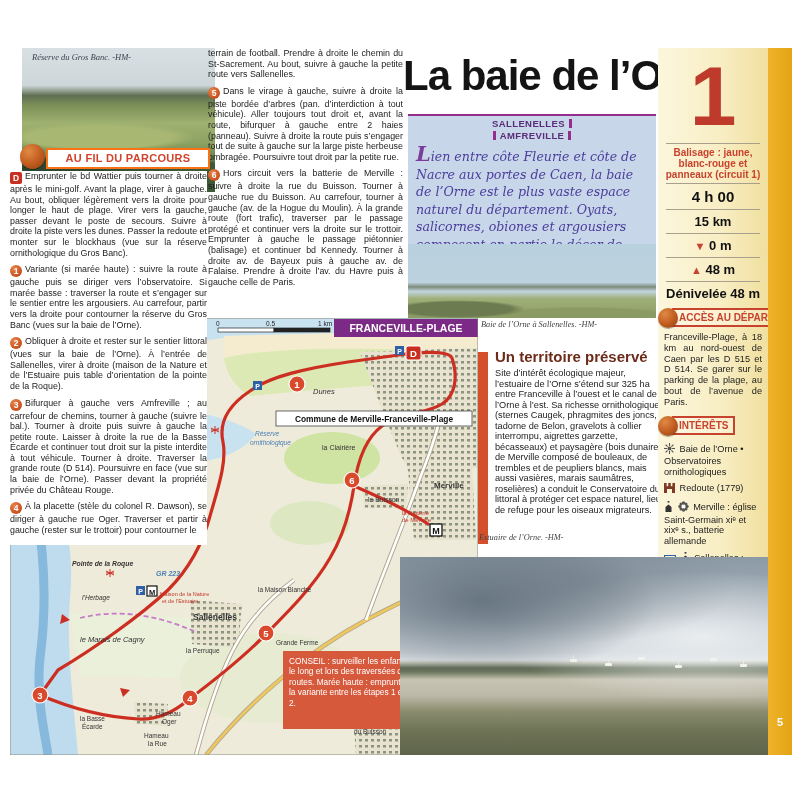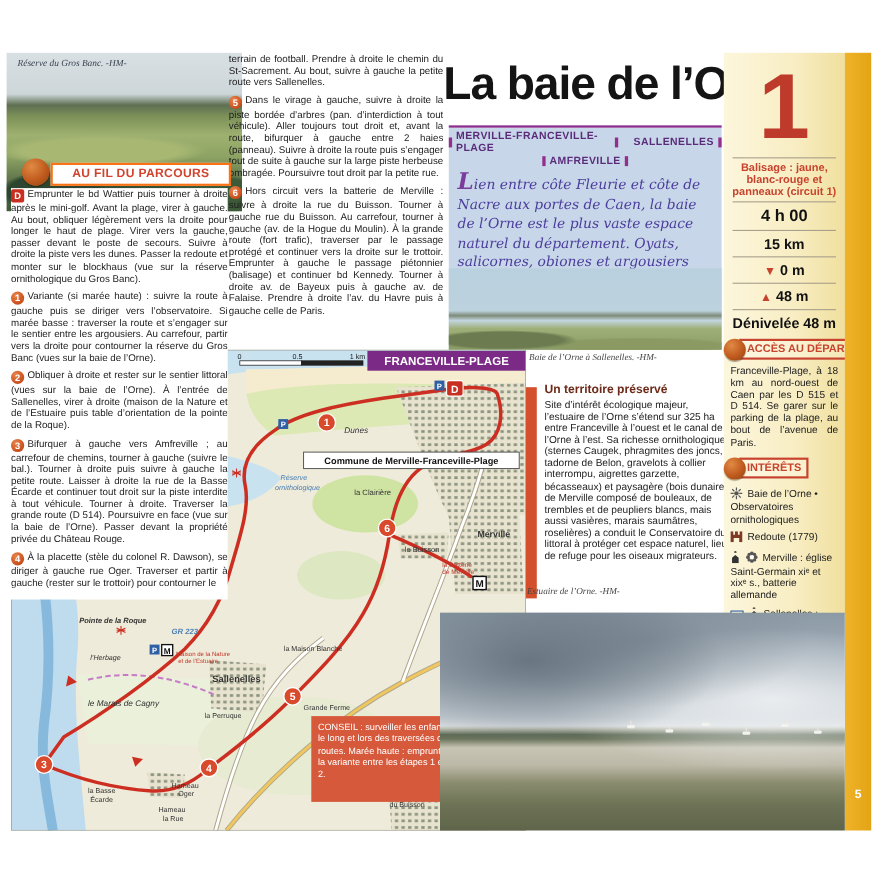--- a/index.html
+++ b/index.html
@@ -1,27 +1,27 @@
 <!DOCTYPE html>
 <html><head>
 <meta charset="utf-8">
 <style>
   html,body{margin:0;padding:0;background:#ffffff;}
   #page{position:relative;width:800px;height:800px;background:#fff;font-family:"Liberation Sans",sans-serif;overflow:hidden;}
   .abs{position:absolute;}
   .b{font-weight:normal;}
 
   
-  #photo-tl{left:6px;top:48px;width:193px;height:144px;
+  #photo-tl{left:22px;top:48px;width:193px;height:144px;
     background:
       radial-gradient(ellipse 70px 28px at 20% 88%, #2E4630 60%, transparent 70%),
       radial-gradient(ellipse 90px 34px at 55% 96%, #355034 60%, transparent 72%),
       radial-gradient(ellipse 60px 26px at 90% 90%, #3C5A38 60%, transparent 72%),
       radial-gradient(ellipse 120px 18px at 40% 62%, #A8B873 60%, transparent 80%),
-      linear-gradient(180deg,#D9E0E4 0%,#CDD6D8 26%,#5E6F52 33%,#7C9058 40%,#9FB170 52%,#8CA263 66%,#5A7047 82%,#3E5838 100%); padding-left: 21px;}
+      linear-gradient(180deg,#D9E0E4 0%,#CDD6D8 26%,#5E6F52 33%,#7C9058 40%,#9FB170 52%,#8CA263 66%,#5A7047 82%,#3E5838 100%);}
   #photo-tl-caption{left:10px;top:4px;width:180px;font-family:"Liberation Serif",serif;font-style:italic;font-size:8.5px;color:#3A4450;position:absolute;}
 
   #header-box{left:408px;top:114px;width:248px;height:204px;background:#C7D6E9;}
   .banner-row1{border-top:2px solid #942E8C;display:flex;justify-content:center;gap:14px;padding-top:2px;}
   .banner-row2{display:flex;justify-content:center;padding-top:1px;}
   .banner-name{font-size:9.5px;font-weight:bold;letter-spacing:.4px;color:#5A2C7A;display:flex;align-items:center;gap:4px;}
   .tick{display:inline-block;width:3px;height:9px;background:#942E8C;}
   #intro{padding:4px 8px 0 8px;font-family:"DejaVu Serif",serif;font-style:italic;font-size:12.6px;line-height:17.6px;color:#4B3D9C;}
   #intro .dropcap{font-size:21px;font-weight:bold;color:#7A3D9C;}
   #photo-bay{position:absolute;left:0;bottom:0;width:248px;height:74px;
@@ -54,21 +54,21 @@
   #col1{left:10px;top:171px;width:197px;height:374px;background:#fff;z-index:5;overflow:hidden;}
   #col2{left:208px;top:48px;width:195px;height:268px;overflow:hidden;z-index:2;}
   .step{margin-bottom:6px;}
   .marker{display:inline-block;width:12px;height:12px;color:#fff;font-weight:bold;font-size:8.5px;text-align:center;line-height:12px;margin-right:3px;vertical-align:-2px;}
   .marker.circle{border-radius:50%;background:radial-gradient(circle at 35% 30%, #E8834A, #C94F1D 70%, #A63E12);}
   .marker.square{border-radius:2px;background:#C92F20;}
 
   
   #terr-bar{left:478px;top:352px;width:10px;height:192px;background:#D4502C;}
   #territoire{left:495px;top:348px;width:166px;height:205px;position:absolute;}
-  #territoire h3{margin:0 0 3px 0;font-size:11px;color:#6E2B1A;}
+  #territoire h3{margin:0 0 3px 0;font-size:15px;color:#6E2B1A;}
   #territoire p{margin:0;font-size:9.2px;line-height:10.5px;color:#1c1c1c;}
 
   
   #sidebar{left:658px;top:48px;width:110px;height:510px;background:linear-gradient(90deg,#FCF6DC 0%,#F8EDC2 60%,#F0DF9E 100%);z-index:2;padding:0;}
   #sidebar .inner{padding:0 6px;}
   #circuit-number{font-size:84px;line-height:88px;font-weight:bold;color:#BE3A2A;text-align:center;margin-top:4px;}
   .rule{border:0;border-top:1px solid #A89F8C;margin:3px 2px;}
   #balisage{color:#C8432E;font-weight:bold;font-size:10px;line-height:11px;text-align:center;margin:2px 0;}
   .stat{text-align:center;font-weight:bold;font-size:13px;color:#111;padding:1px 0;}
   .stat.big{font-size:15px;}
@@ -128,25 +128,20 @@
     </div>
     <div class="step">
       <span class="marker circle">6</span><span><span class="b">Hors circuit vers la batterie de Merville : suivre à droite la rue du Buisson.</span><span> Tourner à gauche rue du Buisson. Au carrefour, tourner à gauche (av. de la Hogue du Moulin). À la grande route (fort trafic), traverser par le passage protégé et continuer vers la droite sur le trottoir. Emprunter à gauche le passage piétonnier (balisage) et continuer bd Kennedy. Tourner à droite av. de Bayeux puis à gauche av. de Falaise. Prendre à droite l’av. du Havre puis à gauche celle de Paris.</span></span>
     </div>
   </div>
 
   <div id="page-title">La baie de l’Orne</div>
 
   <div id="header-box" class="abs">
     <div class="banner-row1">
-      <span class="banner-name">
-          <span class="tick"></span>
-          <span>MERVILLE-FRANCEVILLE-PLAGE</span>
-          <span class="tick"></span>
-        </span>
       <span class="banner-name">
           <span>SALLENELLES</span>
           <span class="tick"></span>
         </span>
     </div>
     <div class="banner-row2">
       <span class="banner-name">
           <span class="tick"></span>
           <span>AMFREVILLE</span>
           <span class="tick"></span>

